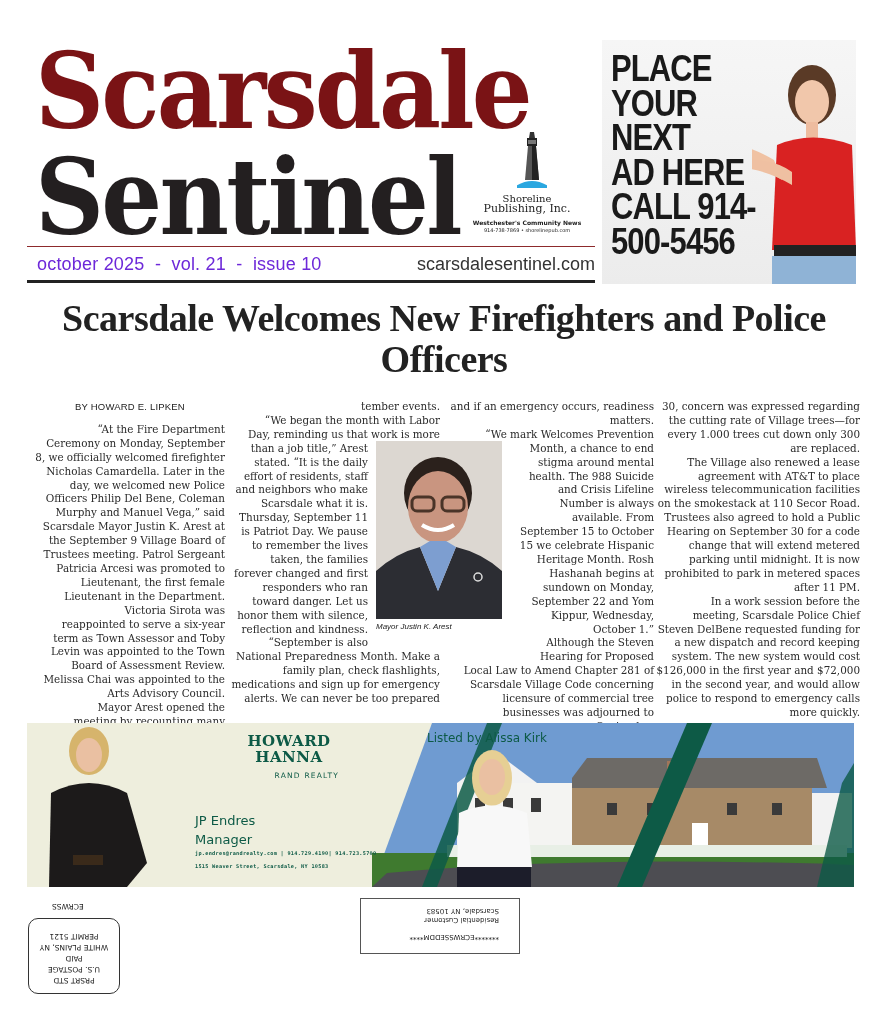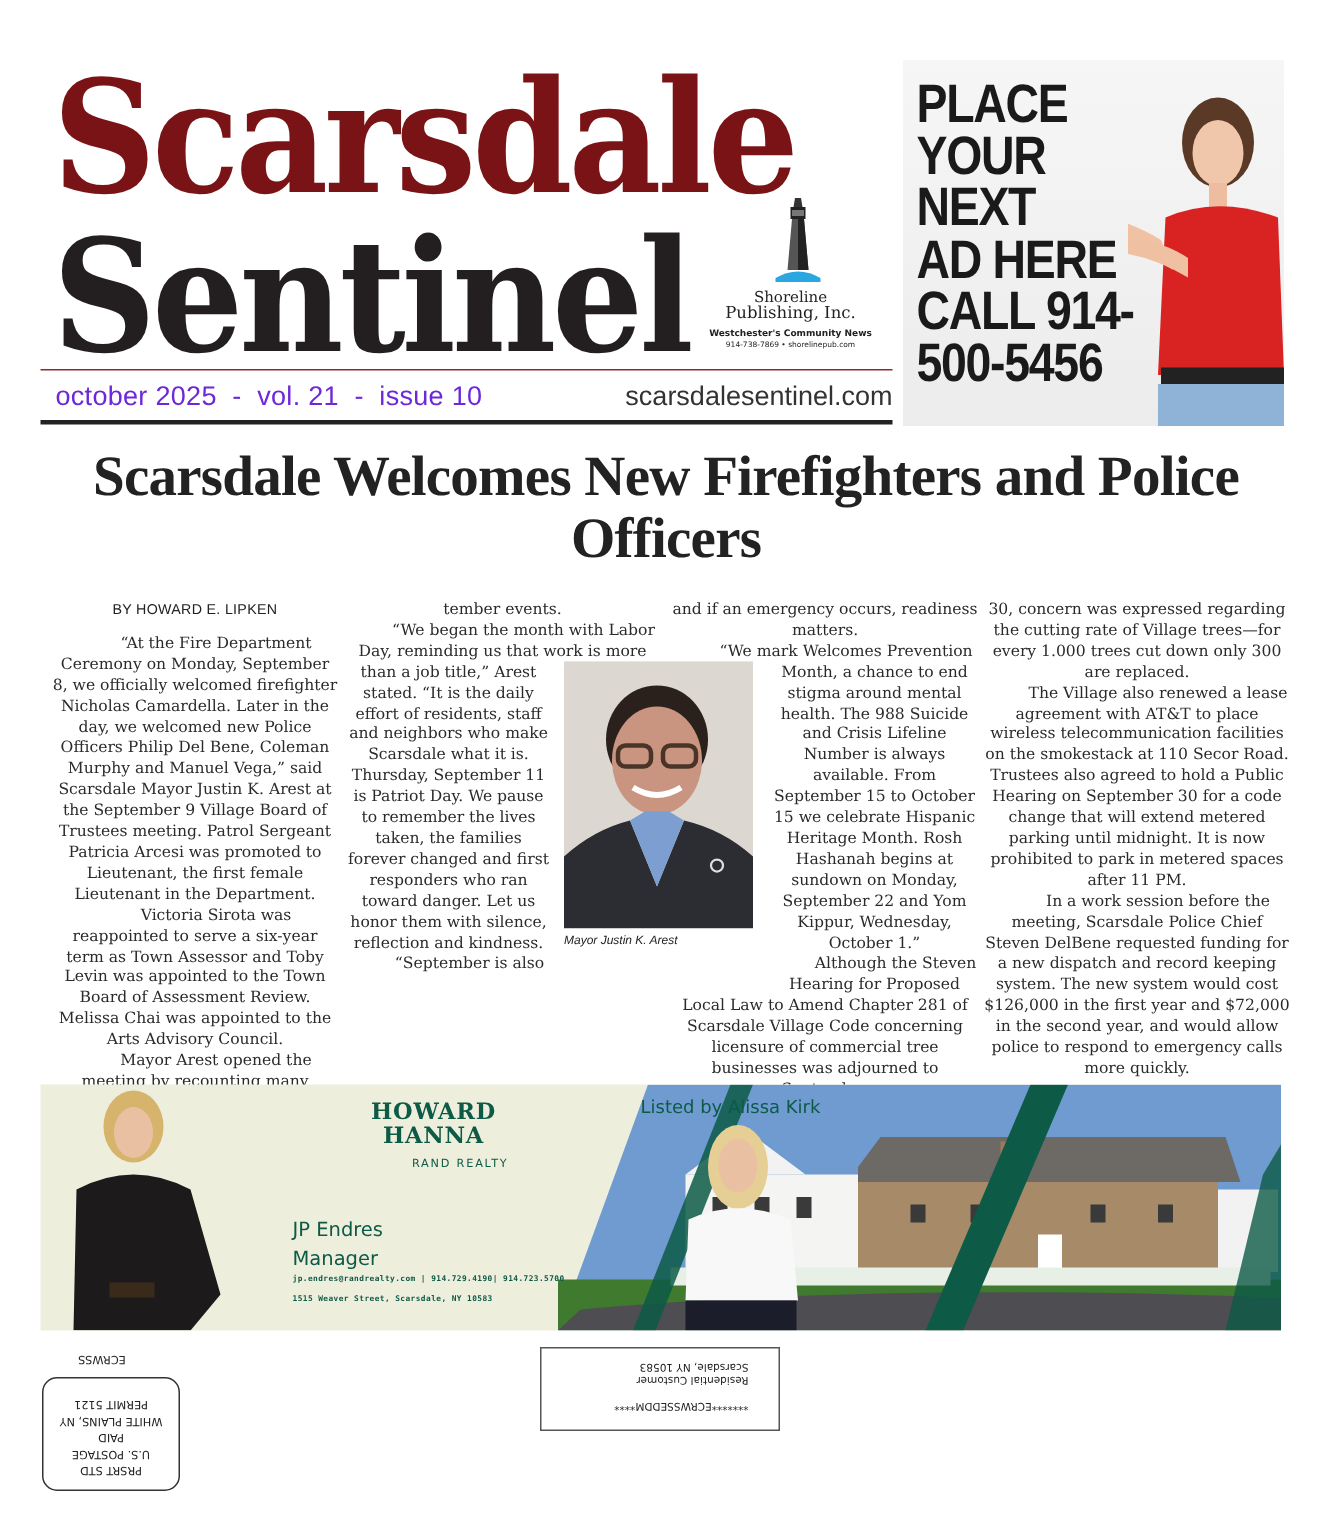--- a/index.html
+++ b/index.html
@@ -43,21 +43,21 @@
 
   
   .headline {
     position: absolute; left: 60px; top: 298px; width: 768px; text-align: center;
     font-family: "Liberation Serif", serif; font-size: 38px; line-height: 41px; color: #222;
     letter-spacing: -0.5px;
   }
 
   
   .col { position: absolute; font-family: "DejaVu Serif", serif; font-size: 10.4px; line-height: 13.9px; color: #2a2a2a; }
-  .col p { text-align: center; }
+  .col p { text-align: right; }
   .indent { text-indent: 28px; }
   .byline { font-family: "Liberation Sans", sans-serif; font-size: 9.5px; letter-spacing: 0.2px; color: #222; margin-bottom: 9px; padding-left: 40px; }
   .col1 { left: 35px; top: 400px; width: 190px; }
   .col2 { left: 230px; top: 400px; width: 210px; }
   .col3 { left: 446px; top: 400px; width: 208px; }
   .col4 { left: 656px; top: 400px; width: 204px; }
   .narrow2 { width: 138px; }
   .narrow3 { padding-left: 66px; }
 
   .photo { position: absolute; left: 376px; top: 441px; width: 126px; height: 178px; background: #d8d4cf; overflow: hidden; }
@@ -136,20 +136,21 @@
   <p class="indent">“At the Fire Department Ceremony on Monday, September 8, we officially welcomed firefighter Nicholas Camardella. Later in the day, we welcomed new Police Officers Philip Del Bene, Coleman Murphy and Manuel Vega,” said Scarsdale Mayor Justin K. Arest at the September 9 Village Board of Trustees meeting.  Patrol Sergeant Patricia Arcesi was promoted to Lieutenant, the first female Lieutenant in the Department.</p>
   <p class="indent">Victoria Sirota was reappointed to serve a six-year term as Town Assessor and Toby Levin was appointed to the Town Board of Assessment Review.  Melissa Chai was appointed to the Arts Advisory Council.</p>
   <p class="indent">Mayor Arest opened the meeting by recounting many important Sep-</p>
 </div>
 
 <div class="col col2">
   <p>tember events.</p>
   <p class="indent">“We began the month with Labor Day, reminding us that work is more</p>
   <p class="narrow2">than a job title,” Arest stated.  “It is the daily effort of residents, staff and neighbors who make Scarsdale what it is. Thursday, September 11 is Patriot Day.  We pause to remember the lives taken, the families forever changed and first responders who ran toward danger.  Let us honor them with silence, reflection and kindness.</p>
   <p class="narrow2 indent">“September is also</p>
+  <p>National Preparedness Month.  Make a family plan, check flashlights, medications and sign up for emergency alerts.  We can never be too prepared</p>
 </div>
 
 <div class="photo">
   <svg width="126" height="178" viewBox="0 0 126 178">
     <rect width="126" height="178" fill="#dcd7d1"></rect>
     <ellipse cx="62" cy="52" rx="34" ry="36" fill="#2b211c"></ellipse>
     <ellipse cx="62" cy="66" rx="30" ry="36" fill="#c99580"></ellipse>
     <rect x="36" y="56" width="22" height="14" rx="5" fill="none" stroke="#4a3428" stroke-width="3"></rect>
     <rect x="66" y="56" width="22" height="14" rx="5" fill="none" stroke="#4a3428" stroke-width="3"></rect>
     <path d="M46,84 Q62,94 78,84" stroke="#fff" stroke-width="4" fill="none"></path>

